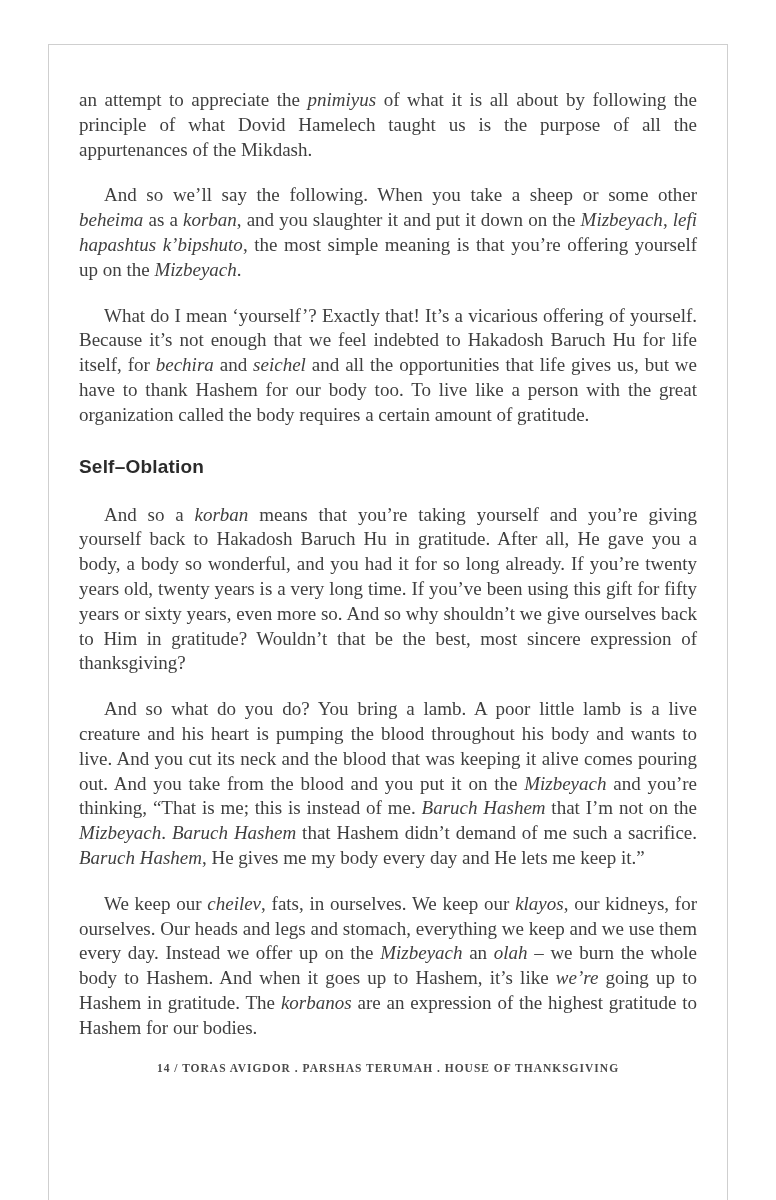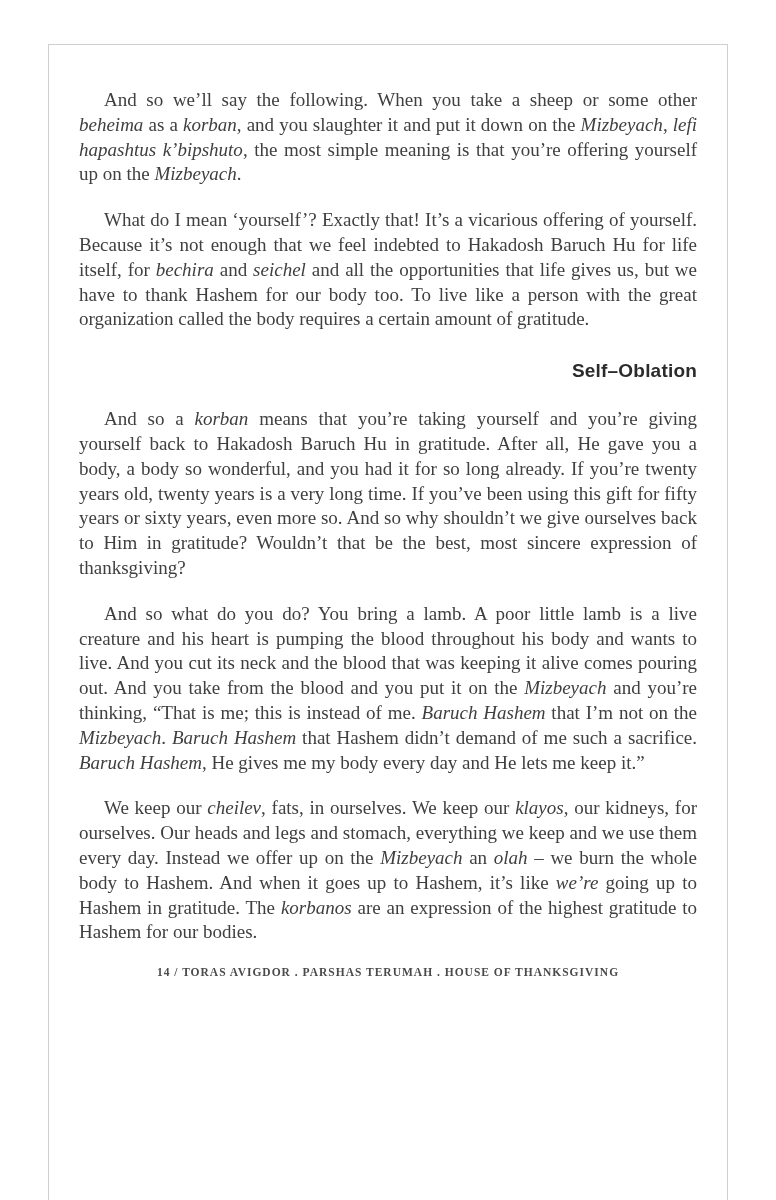--- a/index.html
+++ b/index.html
@@ -39,39 +39,40 @@
   .article em {
     font-style: italic;
   }
   .section-heading {
     font-family: "Liberation Sans", sans-serif;
     font-weight: bold;
     font-size: 19px;
     line-height: 28px;
     letter-spacing: 0.2px;
     color: #2b2b2b;
-    text-align: right;
+    text-align: left;
     margin: 25px 0 22px 0;
   }
   .page-footer {
     font-family: Liberation Serif, serif;
     font-weight: bold;
     font-size: 11.5px;
     letter-spacing: 1px;
     color: #4a4a4a;
     text-align: center;
     margin-top: 12px;
     white-space: nowrap;
   }
 </style>
 </head>
 <body>
 
 <div class="page">
   <div class="article">
+      <p class="para"><span>an attempt to appreciate the </span><em>pnimiyus</em><span> of what it is all about by following the principle of what Dovid Hamelech taught us is the purpose of all the appurtenances of the Mikdash.</span></p>
       <p class="para indent"><span>And so we’ll say the following. When you take a sheep or some other </span><em>beheima</em><span> as a </span><em>korban</em><span>, and you slaughter it and put it down on the </span><em>Mizbeyach</em><span>, </span><em>lefi hapashtus k’bipshuto</em><span>, the most simple meaning is that you’re offering yourself up on the </span><em>Mizbeyach</em><span>.</span></p>
       <p class="para indent"><span>What do I mean ‘yourself’? Exactly that! It’s a vicarious offering of yourself. Because it’s not enough that we feel indebted to Hakadosh Baruch Hu for life itself, for </span><em>bechira</em><span> and </span><em>seichel</em><span> and all the opportunities that life gives us, but we have to thank Hashem for our body too. To live like a person with the great organization called the body requires a certain amount of gratitude.</span></p>
       <h2 class="section-heading">Self–Oblation</h2>
       <p class="para indent"><span>And so a </span><em>korban</em><span> means that you’re taking yourself and you’re giving yourself back to Hakadosh Baruch Hu in gratitude. After all, He gave you a body, a body so wonderful, and you had it for so long already. If you’re twenty years old, twenty years is a very long time. If you’ve been using this gift for fifty years or sixty years, even more so. And so why shouldn’t we give ourselves back to Him in gratitude? Wouldn’t that be the best, most sincere expression of thanksgiving?</span></p>
       <p class="para indent"><span>And so what do you do? You bring a lamb. A poor little lamb is a live creature and his heart is pumping the blood throughout his body and wants to live. And you cut its neck and the blood that was keeping it alive comes pouring out. And you take from the blood and you put it on the </span><em>Mizbeyach</em><span> and you’re thinking, “That is me; this is instead of me. </span><em>Baruch Hashem</em><span> that I’m not on the </span><em>Mizbeyach</em><span>. </span><em>Baruch Hashem</em><span> that Hashem didn’t demand of me such a sacrifice. </span><em>Baruch Hashem</em><span>, He gives me my body every day and He lets me keep it.”</span></p>
       <p class="para indent"><span>We keep our </span><em>cheilev</em><span>, fats, in ourselves. We keep our </span><em>klayos</em><span>, our kidneys, for ourselves. Our heads and legs and stomach, everything we keep and we use them every day. Instead we offer up on the </span><em>Mizbeyach</em><span> an </span><em>olah</em><span> – we burn the whole body to Hashem. And when it goes up to Hashem, it’s like </span><em>we’re</em><span> going up to Hashem in gratitude. The </span><em>korbanos</em><span> are an expression of the highest gratitude to Hashem for our bodies.</span></p>
     </div>
   <div class="page-footer">14 / TORAS AVIGDOR . PARSHAS TERUMAH . HOUSE OF THANKSGIVING</div>
 </div>
 

